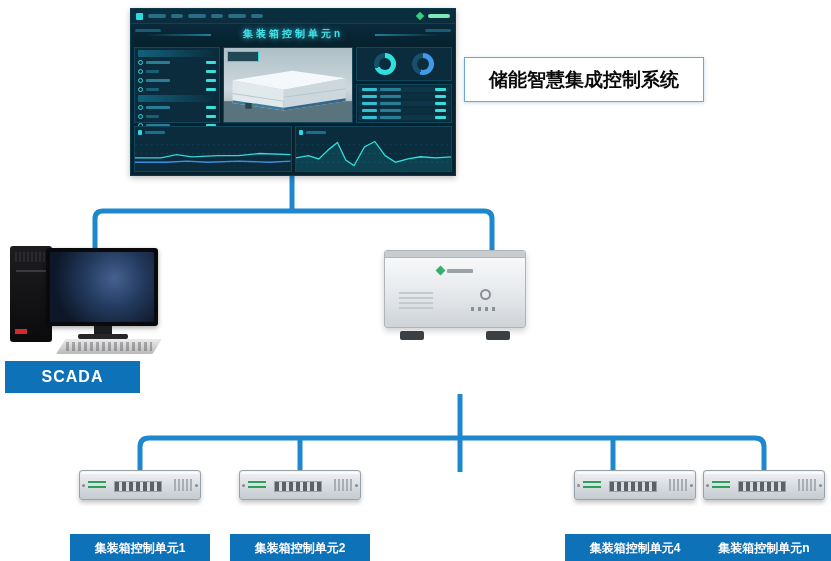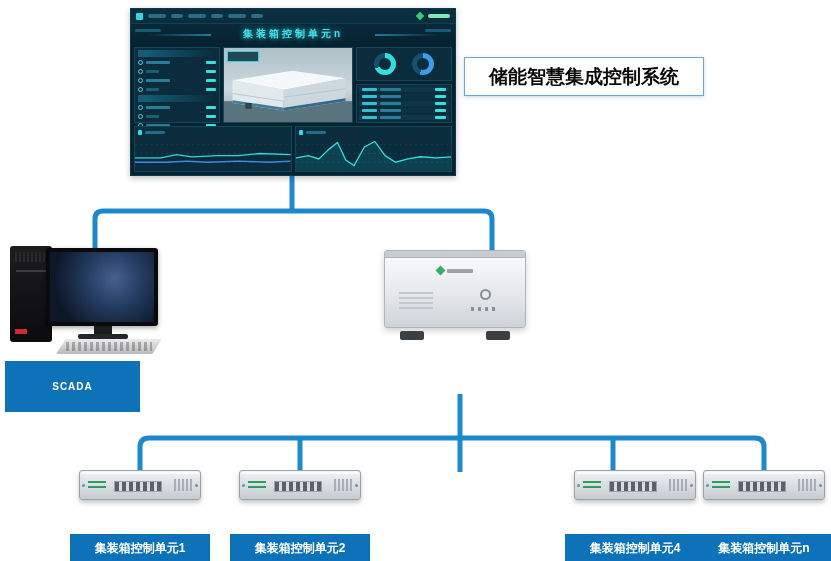--- a/index.html
+++ b/index.html
@@ -123,26 +123,26 @@
   .r-ports{position:absolute;left:34px;top:10px;width:46px;height:9px;border:1px solid #9aa1a8;
            background:repeating-linear-gradient(90deg,#5a6168 0 4px,#d9dce0 4px 7px)}
   .r-vent{position:absolute;right:8px;top:8px;width:18px;height:12px;
           background:repeating-linear-gradient(90deg,#a7adb3 0 2px,transparent 2px 4px)}
   .r-screw{position:absolute;width:3px;height:3px;border-radius:50%;background:#878d93;top:13px}
   .r-screw.l{left:2px}.r-screw.r{right:2px}
 
   
   .node-label{background:#0e72b9;color:#fff;font-weight:bold;display:flex;align-items:center;
               justify-content:center;box-sizing:border-box;white-space:nowrap}
-  .lbl-scada{position:absolute;left:5px;top:361px;width:135px;height:51px;font-size:10px;letter-spacing:1px}
+  .lbl-scada{position:absolute;left:5px;top:361px;width:135px;height:32px;font-size:16px;letter-spacing:1px}
   .lbl-ctrl{position:absolute;left:398px;top:363px;width:128px;height:30px;font-size:13px}
   .unit .node-label{height:29px;margin-top:34px;font-size:12px}
 
   
-  .sys-title{position:absolute;left:464px;top:57px;width:240px;height:39px;background:#fff;
+  .sys-title{position:absolute;left:464px;top:57px;width:240px;height:45px;background:#fff;
              border:1px solid #6aa7d8;box-shadow:0 1px 4px rgba(30,100,160,.25);
              display:flex;align-items:center;justify-content:center;
              font-size:19px;font-weight:bold;color:#0a0a0a;box-sizing:border-box;white-space:nowrap}
 </style>
 </head>
 <body>
 
 <div class="canvas">
 
   <svg class="connectors" viewBox="0 0 831 561">

